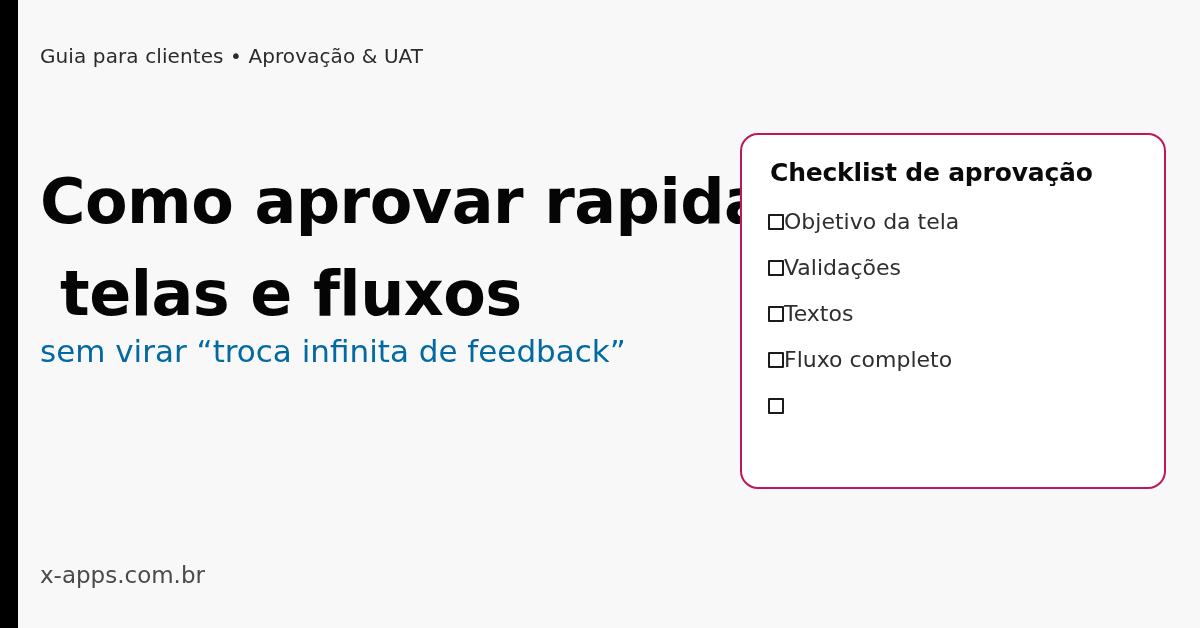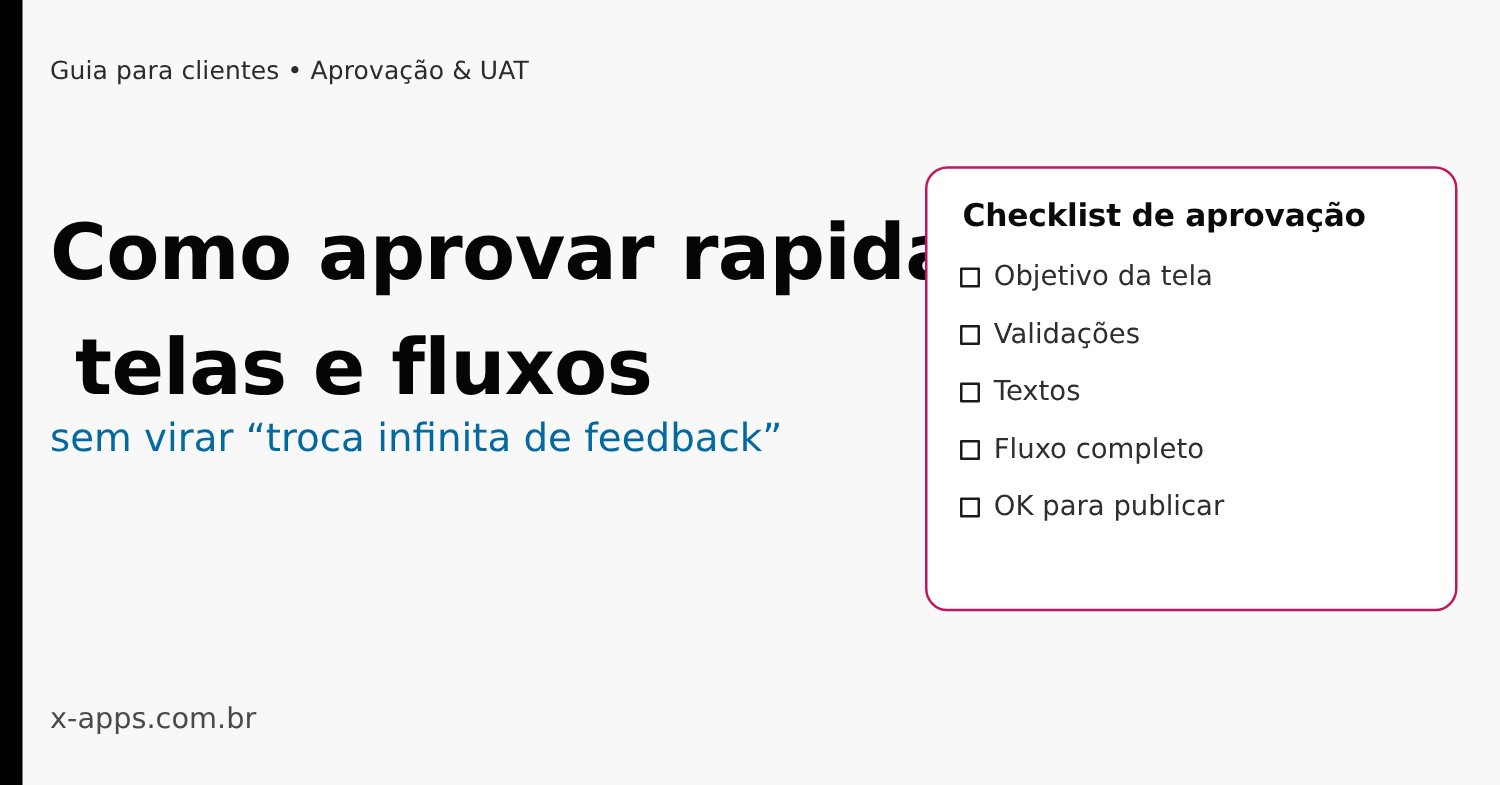--- a/index.html
+++ b/index.html
@@ -122,21 +122,20 @@
   .check-list {
     list-style: none;
     margin: 0;
     padding: 0;
   }
 
   .check-item {
     display: flex;
     align-items: center;
     height: 46px;
-    gap: 11px;
   }
 
   .checkbox {
     flex: 0 0 auto;
     width: 16px;
     height: 16px;
     box-sizing: border-box;
     border: 2px solid #1b1b1b;
     background: #ffffff;
     border-radius: 1px;
@@ -187,18 +186,17 @@
       <li class="check-item">
         <span class="checkbox"></span>
         <span class="check-label">Textos</span>
       </li>
       <li class="check-item">
         <span class="checkbox"></span>
         <span class="check-label">Fluxo completo</span>
       </li>
       <li class="check-item">
         <span class="checkbox"></span>
-        <span class="check-label">OK para publicar</span>
       </li>
     </ul>
   </div>
 
 </div>
 
 </body></html>

